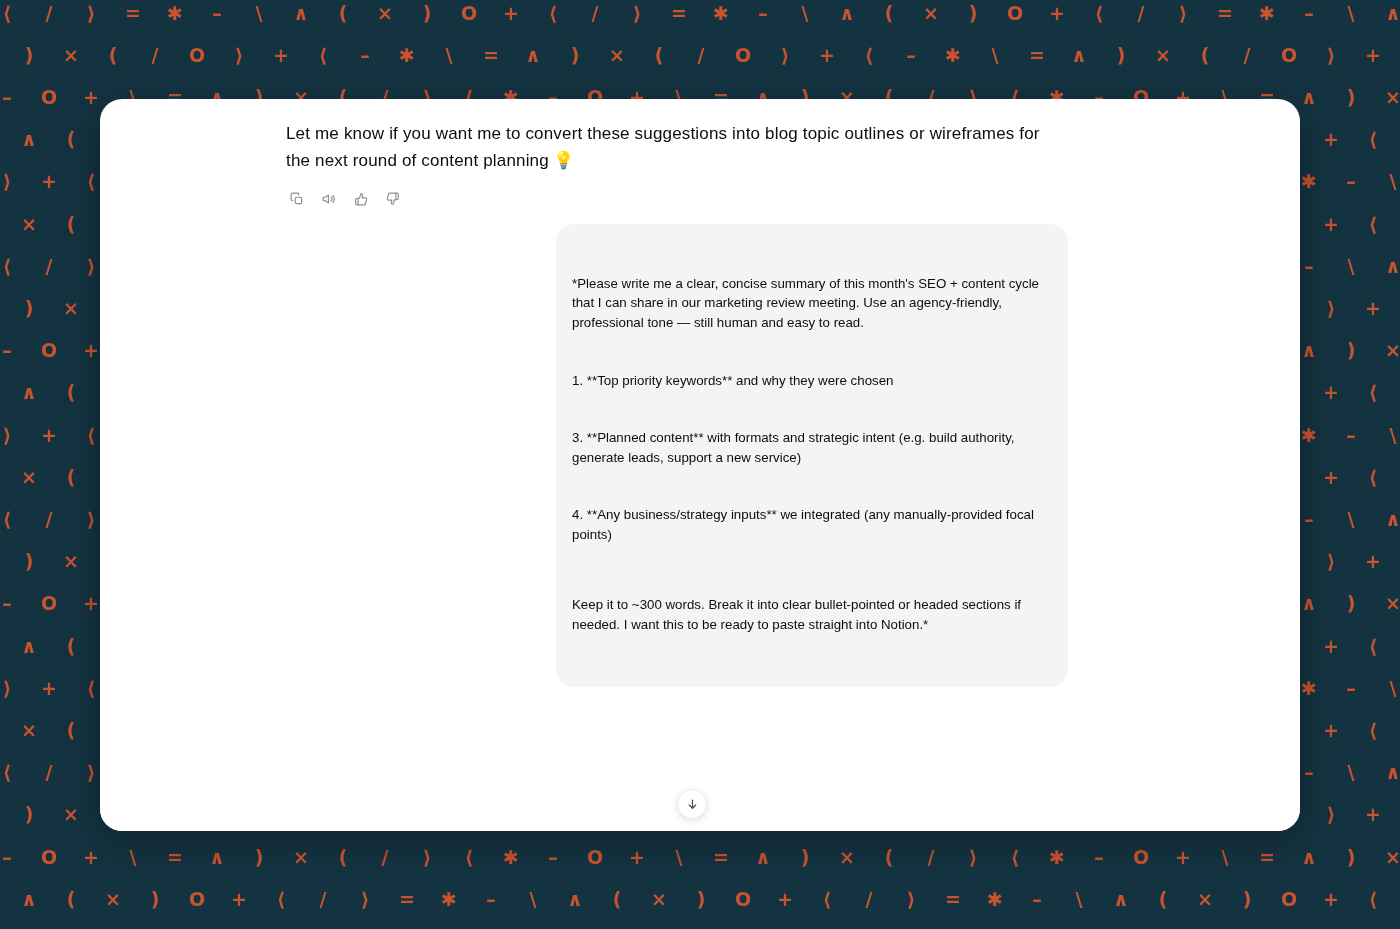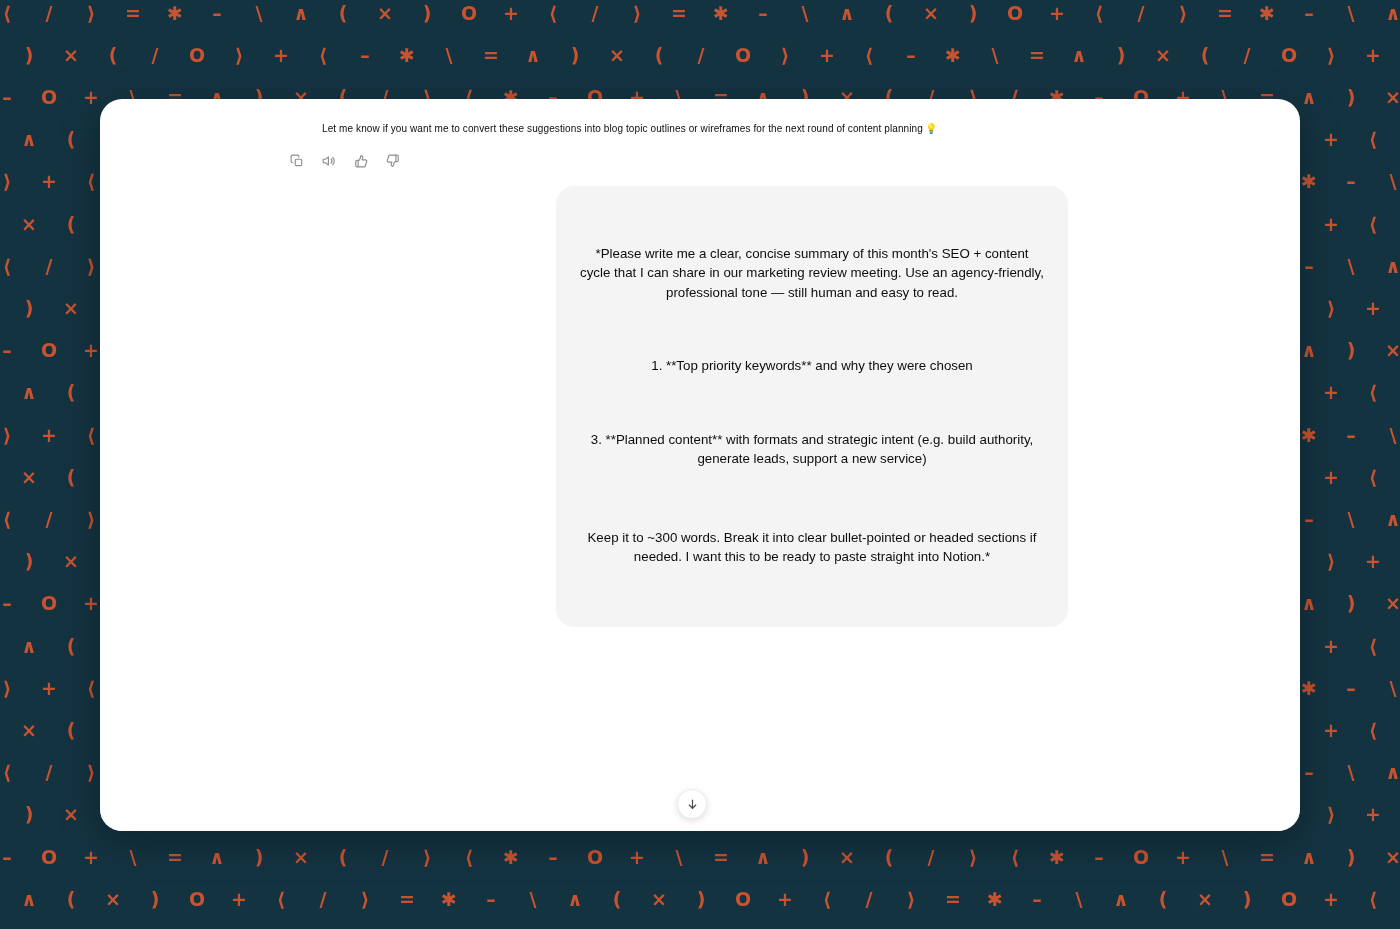--- a/index.html
+++ b/index.html
@@ -68,25 +68,24 @@
   }
 
   .inner {
     width: 782px;
     margin: 0 auto;
     margin-left: 186px;
   }
 
   
   .assistant-tail-text {
-    font-size: 10px;
+    font-size: 17px;
     line-height: 1.55;
     color: #0d0d0d;
     letter-spacing: .01em;
-    margin-left: 36px;
   }
   .emoji { font-family: "DejaVu Sans", sans-serif; }
 
   .action-bar {
     display: flex;
     align-items: center;
     gap: 10px;
     margin-top: 13px;
     height: 22px;
   }
@@ -112,21 +111,21 @@
     background: #f4f4f4;
     border-radius: 18px;
     padding: 12px 16px 14px 16px;
     max-width: 512px;
     font-size: 13.3px;
     line-height: 1.45;
     color: #0d0d0d;
     white-space: pre-wrap;
     word-break: break-word;
   }
-  .user-bubble p { margin: 8px; text-align: center; }
+  .user-bubble p { margin: 0; }
   .user-bubble p.gap { margin-top: 13px; }
 
   
   #bottom-fade {
     position: absolute;
     left: 0;
     right: 0;
     bottom: 0;
     height: 34px;
     background: linear-gradient(to bottom, rgba(255,255,255,0) 0%, rgba(255,255,255,.85) 60%, #fff 100%);
@@ -1000,20 +999,21 @@
               <path d="M9 18.12 10 14H4.17a2 2 0 0 1-1.92-2.56l2.33-8A2 2 0 0 1 6.5 2H19a2 2 0 0 1 2 2v7a2 2 0 0 1-2 2h-2.76a2 2 0 0 0-1.79 1.11L12 21a2.5 2.5 0 0 1-3-2.88Z"></path>
           </svg>
         </div>
       </div>
 
       <div class="user-row">
         <div class="user-bubble">
           <p>*Please write me a clear, concise summary of this month's SEO + content cycle that I can share in our marketing review meeting. Use an agency-friendly, professional tone — still human and easy to read.</p>
           <p>1. **Top priority keywords** and why they were chosen</p>
           <p>3. **Planned content** with formats and strategic intent (e.g. build authority, generate leads, support a new service)</p>
+          <p>4. **Any business/strategy inputs** we integrated (any manually-provided focal points)</p>
           <p class="gap">Keep it to ~300 words. Break it into clear bullet-pointed or headed sections if needed. I want this to be ready to paste straight into Notion.*</p>
         </div>
       </div>
 
     </div>
 
     <div id="bottom-fade"></div>
 
     <div id="scroll-bottom-button">
       <svg width="13" height="13" viewBox="0 0 24 24" fill="none" stroke="currentColor" stroke-width="2.2" stroke-linecap="round" stroke-linejoin="round">

